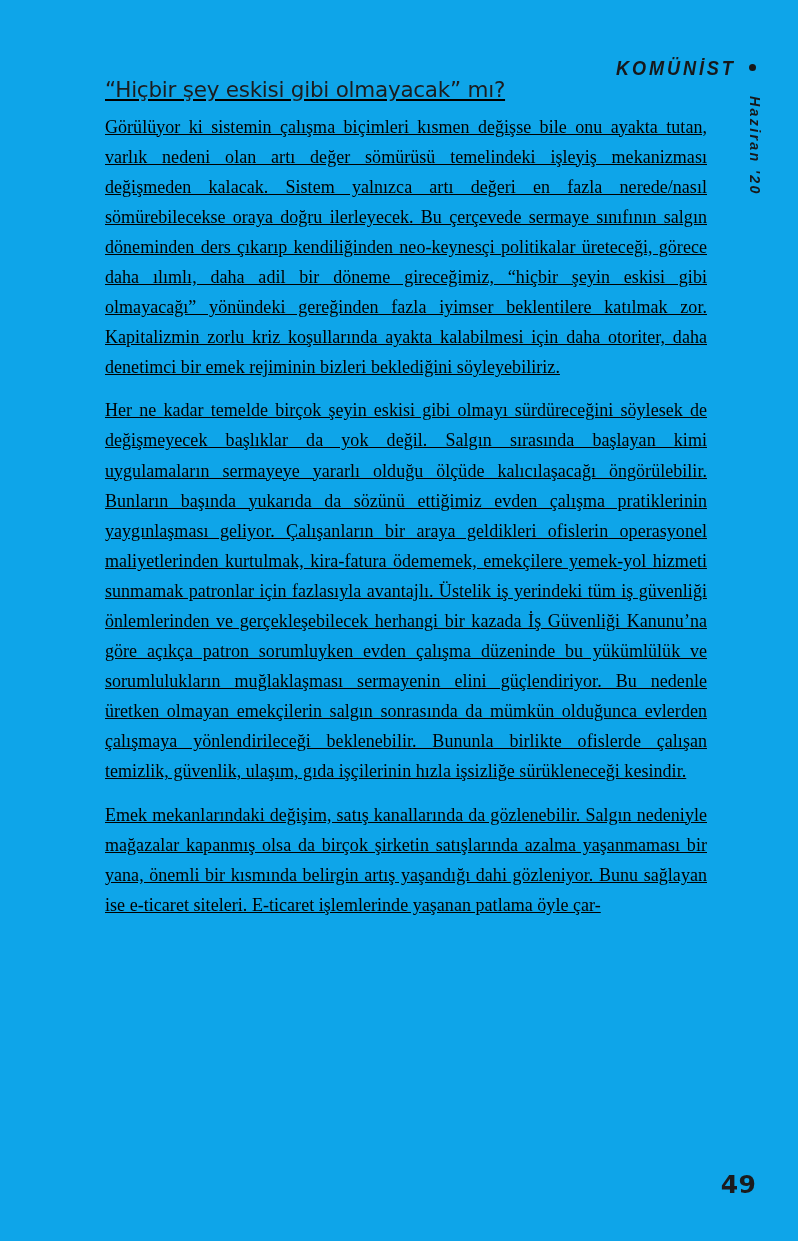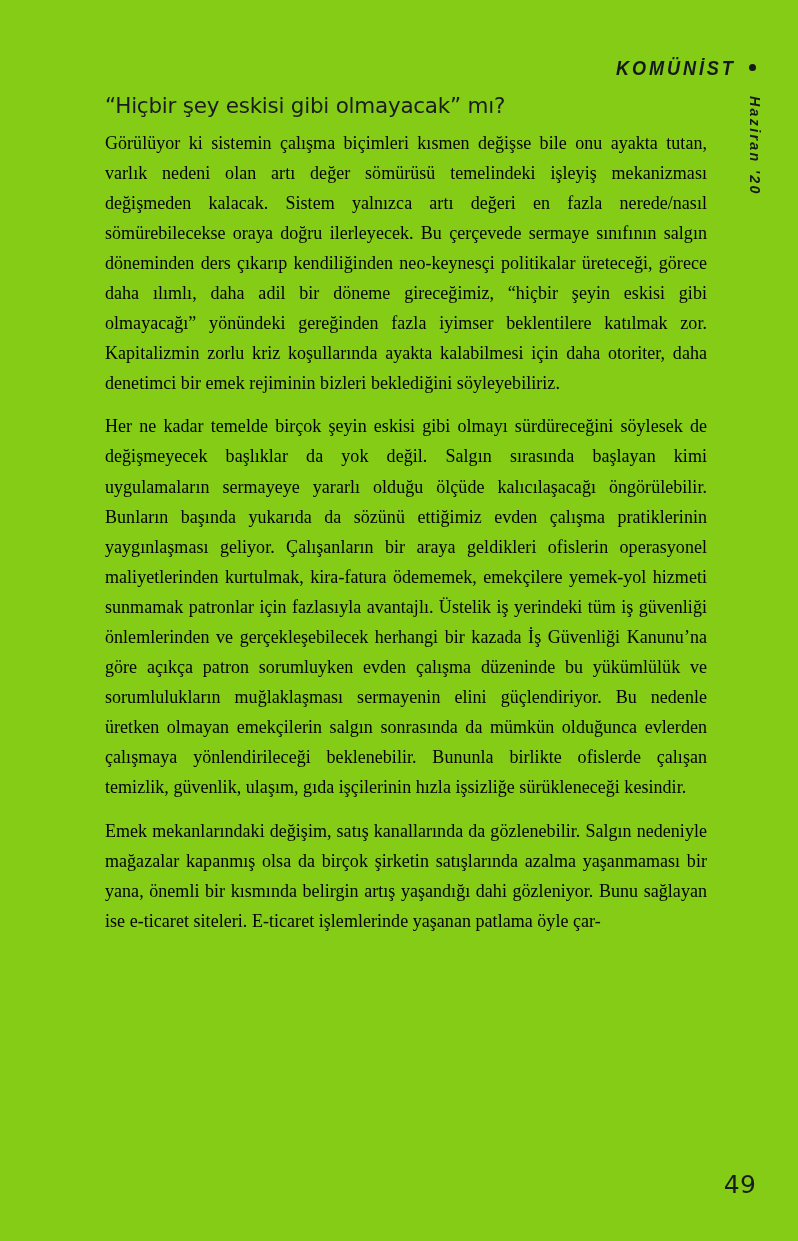--- a/index.html
+++ b/index.html
@@ -13,21 +13,21 @@
     font-family: "Liberation Serif", "DejaVu Serif", serif;
     color: #000000;
     -webkit-font-smoothing: antialiased;
   }
 
   .page {
     position: relative;
     width: 798px;
     height: 1241px;
     margin: 0 auto;
-    background: #84cc16;
+    background: #0ea5e9;
     overflow: hidden;
     box-sizing: border-box;
   }
 
   
   .running-head {
     position: absolute;
     top: 57px;
     right: 42px;
     display: flex;
@@ -71,22 +71,23 @@
     text-orientation: mixed;
     white-space: nowrap;
     transform: scaleY(0.95);
     transform-origin: top right;
   }
 
   
   .text-column {
     position: absolute;
     left: 105px;
-    top: 92px;
+    top: 76px;
     width: 602px;
+    text-decoration: underline;
   }
 
   .article-heading {
     font-family: "DejaVu Sans", "Liberation Sans", sans-serif;
     font-weight: 400;
     font-size: 21.5px;
     line-height: 1.28;
     letter-spacing: -0.25px;
     color: #1b1c1e;
     margin: 0 0 8px 0;
@@ -107,21 +108,21 @@
   .body-paragraph:last-child {
     margin-bottom: 0;
   }
 
   
   .folio {
     position: absolute;
     right: 42px;
     bottom: 42px;
     font-family: "DejaVu Sans", "Liberation Sans", sans-serif;
-    font-weight: 400;
+    font-weight: 700;
     font-size: 25px;
     letter-spacing: 0.2px;
     color: #1b1c1e;
   }
 </style>
 </head>
 <body>
 
 <div class="page">
 

